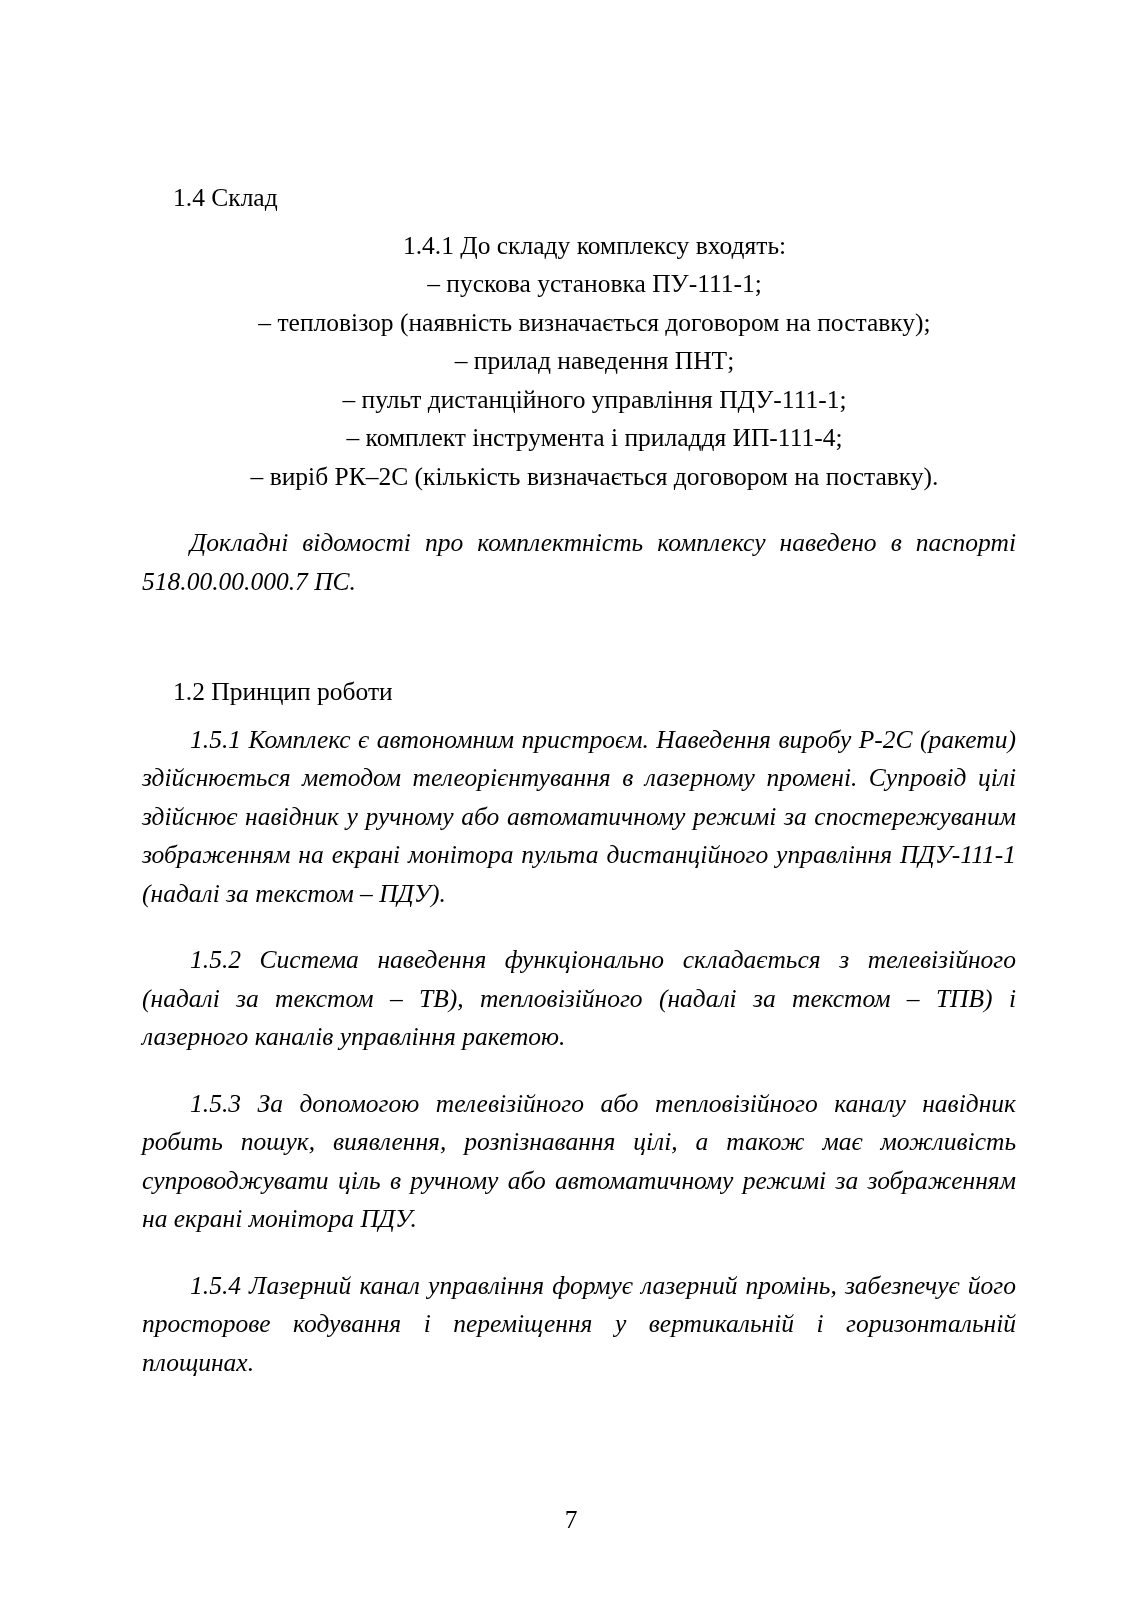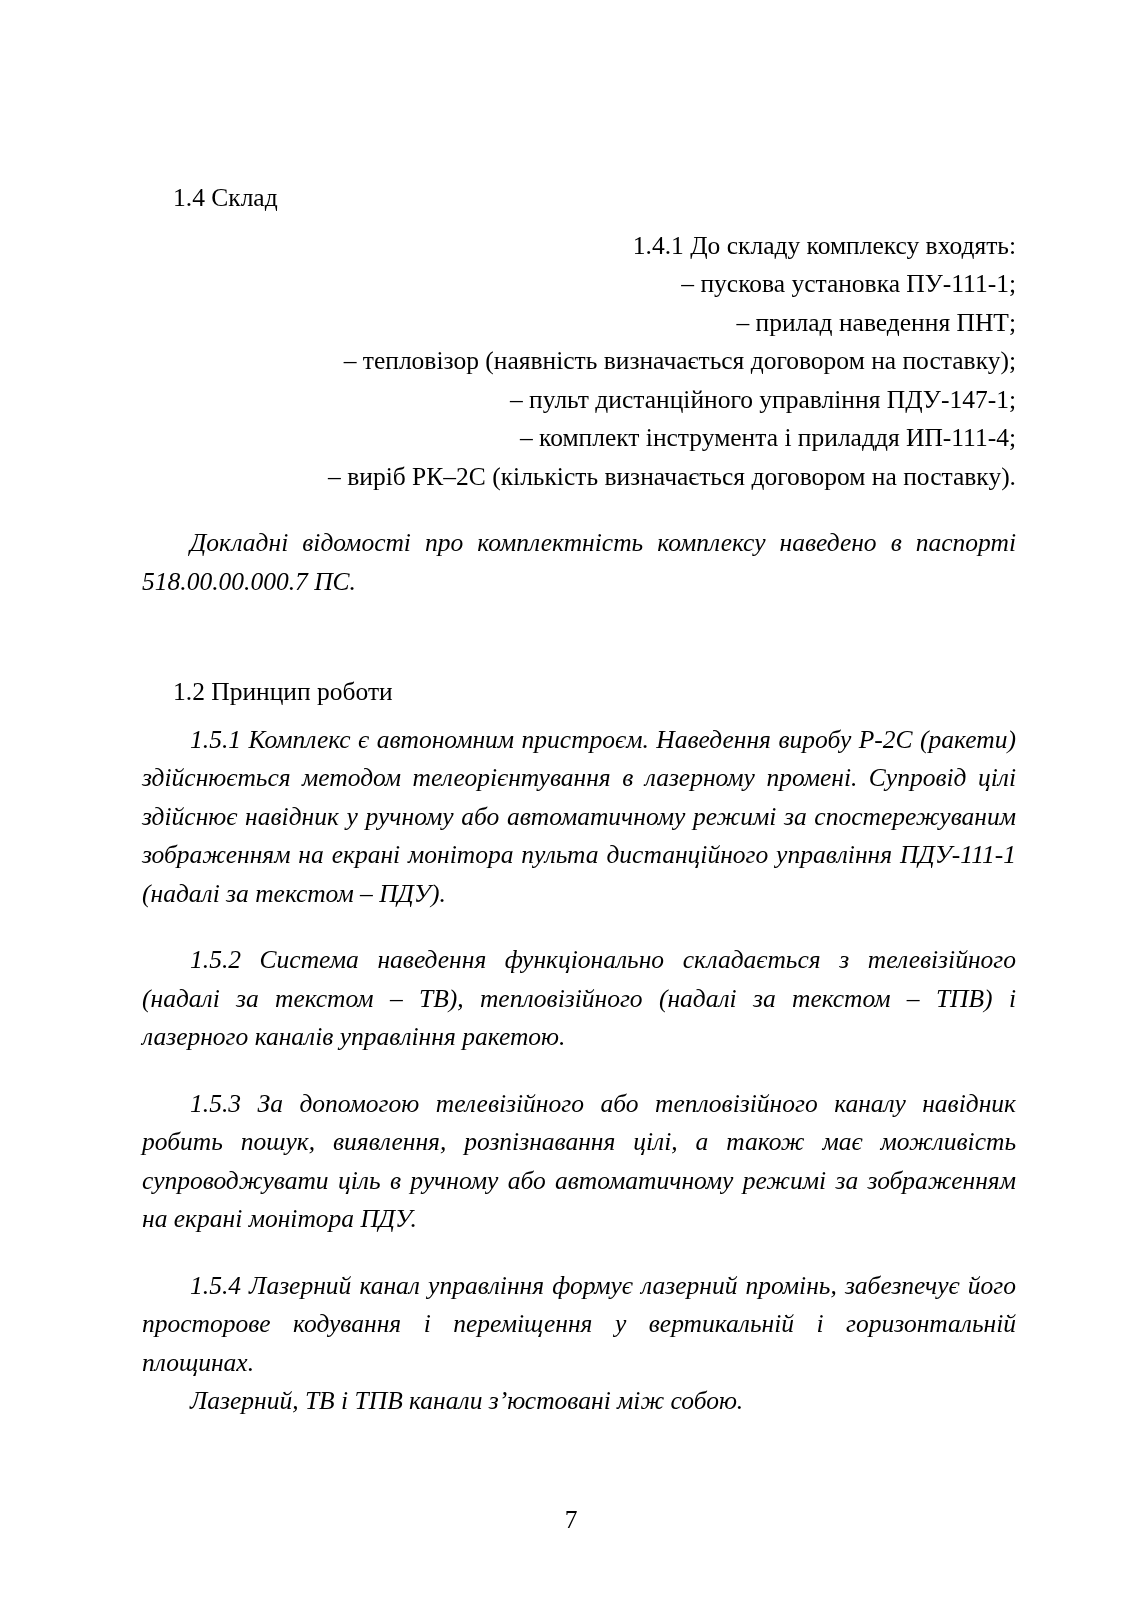--- a/index.html
+++ b/index.html
@@ -41,21 +41,21 @@
   .heading {
     font-size: 25.5px;
     line-height: 38.5px;
     text-align: left;
     margin: 0;
     text-indent: 31px;
   }
   .list-item {
     font-size: 25.5px;
     line-height: 38.5px;
-    text-align: right;
+    text-align: center;
     margin: 0;
     text-indent: 31px;
   }
   .gap-sm { height: 9px; }
   .gap-md { height: 28px; }
   .gap-xl { height: 72px; }
   .page-number {
     position: absolute;
     left: 0;
     right: 0;
@@ -72,23 +72,23 @@
 
   <div class="content">
 
     <p class="heading">1.4 Склад</p>
 
     <div class="gap-sm"></div>
 
     <p class="list-item">1.4.1 До складу комплексу входять:</p>
 
     <p class="list-item">– пускова установка ПУ-111-1;</p>
+    <p class="list-item">– тепловізор (наявність визначається договором на поставку);</p>
     <p class="list-item">– прилад наведення ПНТ;</p>
-    <p class="list-item">– тепловізор (наявність визначається договором на поставку);</p>
-    <p class="list-item">– пульт дистанційного управління ПДУ-147-1;</p>
+    <p class="list-item">– пульт дистанційного управління ПДУ-111-1;</p>
     <p class="list-item">– комплект інструмента і приладдя ИП-111-4;</p>
     <p class="list-item">– виріб РК–2С (кількість визначається  договором на поставку).</p>
 
     <div class="gap-md"></div>
 
     <p class="para indent">Докладні відомості про комплектність комплексу   наведено в паспорті 518.00.00.000.7 ПС.</p>
 
     <div class="gap-xl"></div>
 
     <p class="heading">1.2 Принцип роботи</p>
@@ -102,21 +102,20 @@
     <p class="para indent">1.5.2 Система наведення функціонально складається з телевізійного (надалі за текстом – ТВ), тепловізійного (надалі за текстом – ТПВ) і лазерного каналів управління ракетою.</p>
 
     <div class="gap-md"></div>
 
     <p class="para indent">1.5.3 За допомогою телевізійного або тепловізійного каналу навідник робить пошук, виявлення, розпізнавання цілі, а також має можливість супроводжувати ціль в ручному або автоматичному режимі за зображенням на екрані монітора ПДУ.</p>
 
     <div class="gap-md"></div>
 
     <p class="para indent">1.5.4 Лазерний канал управління формує лазерний промінь, забезпечує його  просторове кодування і переміщення у вертикальній і горизонтальній площинах.</p>
 
-    <p class="para indent">Лазерний, ТВ і ТПВ канали з’юстовані між собою.</p>
 
     <div class="gap-md"></div>
 
 
   </div>
 
   <div class="page-number">7</div>
 
 </div>
 

